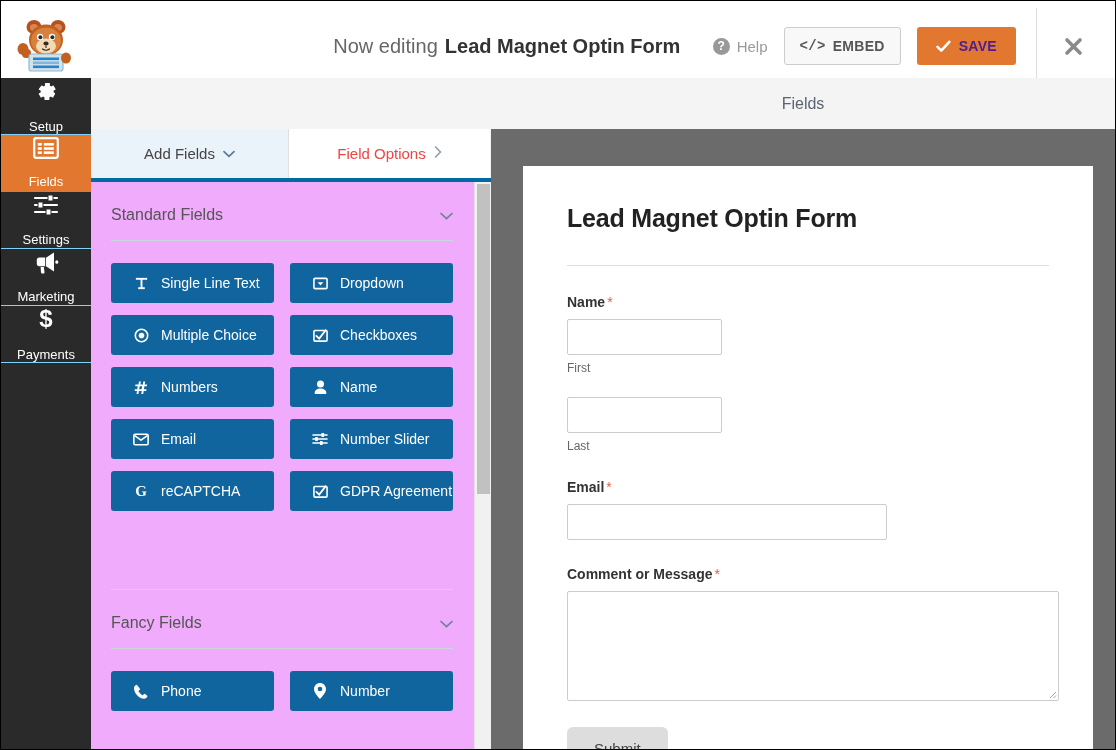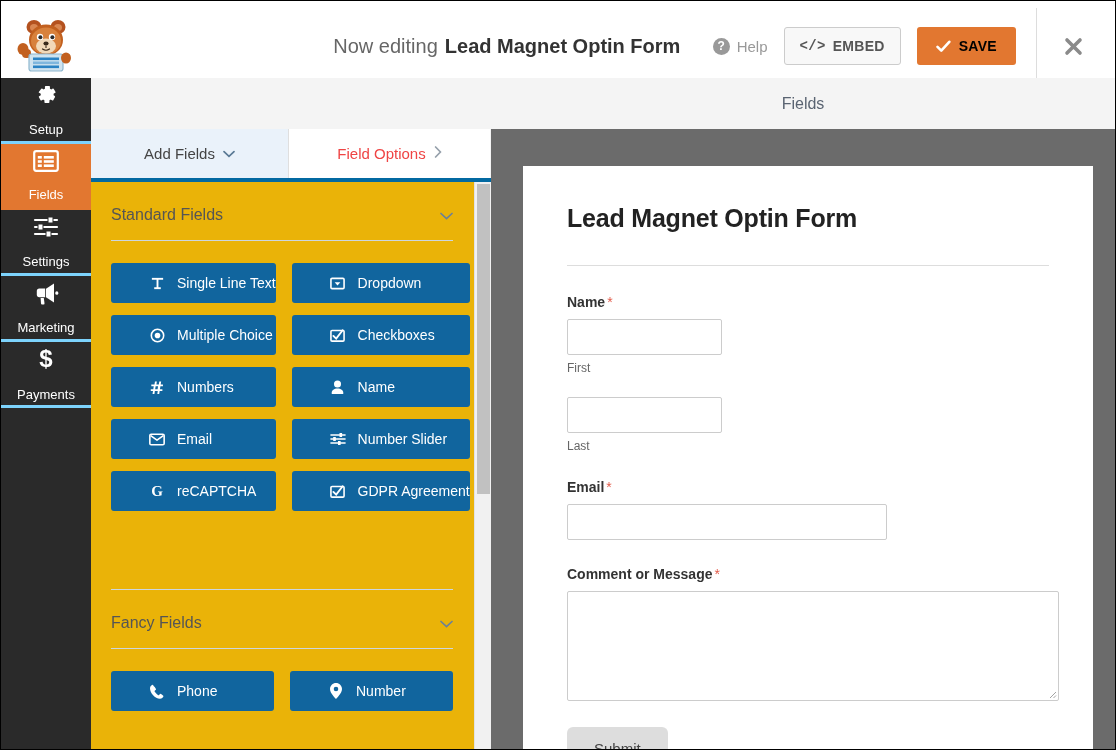--- a/index.html
+++ b/index.html
@@ -64,47 +64,47 @@
   #embed-btn {
     display: flex; align-items: center; gap: 7px;
     border: 1px solid #ccc; background: #f8f8f8;
     color: #555; font-size: 14px; font-weight: bold;
     letter-spacing: .3px;
     padding: 10px 15px; border-radius: 3px; cursor: pointer;
   }
   .code-glyph { font-family: "Liberation Mono", monospace; font-size: 14px; font-weight: bold; }
   #save-btn {
     display: flex; align-items: center; gap: 8px;
-    background: #e27730; color: #000000;
+    background: #e27730; color: #4c1d95;
     font-size: 14px; font-weight: bold; letter-spacing: .3px;
     padding: 11px 19px; border: none; border-radius: 3px; cursor: pointer;
   }
   #close-divider {
     width: 1px; height: 77px; background: #ddd;
     margin-left: 4px; margin-right: 0px;
   }
   #close-btn {
     width: 40px; height: 77px;
     display: flex; align-items: center; justify-content: center;
     color: #888; font-size: 24px; font-weight: bold; cursor: pointer;
   }
 
   
   #sidebar {
     position: absolute; left: 0; top: 77px;
     width: 90px; height: 672px;
     background: #2a2a2a;
   }
   .side-item {
-    height: 66px;
+    height: 57px;
     display: flex; flex-direction: column;
     align-items: center; justify-content: center;
     gap: 15px;
     color: #fff; cursor: pointer;
-    border-bottom: 3px solid #7dd3fc;
+    border-bottom: 1px solid #7dd3fc;
   }
   .side-item.active { background: #e27730; border-bottom-color: #e27730; }
   .side-label { font-size: 13px; color: #fff; }
   .side-icon svg { display: block; }
 
   
   #panel {
     position: absolute; left: 90px; top: 77px;
     width: 400px; height: 672px;
     background: #f4f4f4;
@@ -128,21 +128,21 @@
     border-right: 1px solid #dfdfdf;
   }
   #tab-field-options {
     width: 201px; background: #fff; color: #ef4444;
   }
   .tab-caret { font-size: 12px; color: #7a8a99; }
 
   #panel-body {
     position: absolute; left: 0; top: 104px;
     width: 400px; height: 568px;
-    background: #eab308;
+    background: #f0abfc;
     overflow: hidden;
   }
   #panel-scroll {
     position: absolute; left: 0; top: 0;
     width: 382px; height: 568px;
     padding: 0 20px;
     overflow: hidden;
   }
   .group-head {
     display: flex; align-items: center; justify-content: space-between;
@@ -154,21 +154,21 @@
   .group-caret { font-size: 13px; color: #6b8099; }
 
   .field-grid {
     display: grid; grid-template-columns: 1fr 1fr;
     gap: 12px 16px;
   }
   .field-btn {
     background: #11659e; color: #fff;
     height: 40px; border-radius: 3px;
     display: flex; align-items: center;
-    padding-left: 38px; gap: 12px;
+    padding-left: 22px; gap: 12px;
     font-size: 14px; cursor: pointer;
     user-select: none;
   }
   .field-btn .fi { width: 16px; display: flex; align-items: center; justify-content: center; }
   .field-btn .fi svg { display: block; }
   .field-label { white-space: nowrap; }
   .spacer-cell { visibility: hidden; }
 
   .group-sep {
     border-top: 1px solid #ccd6e0;

